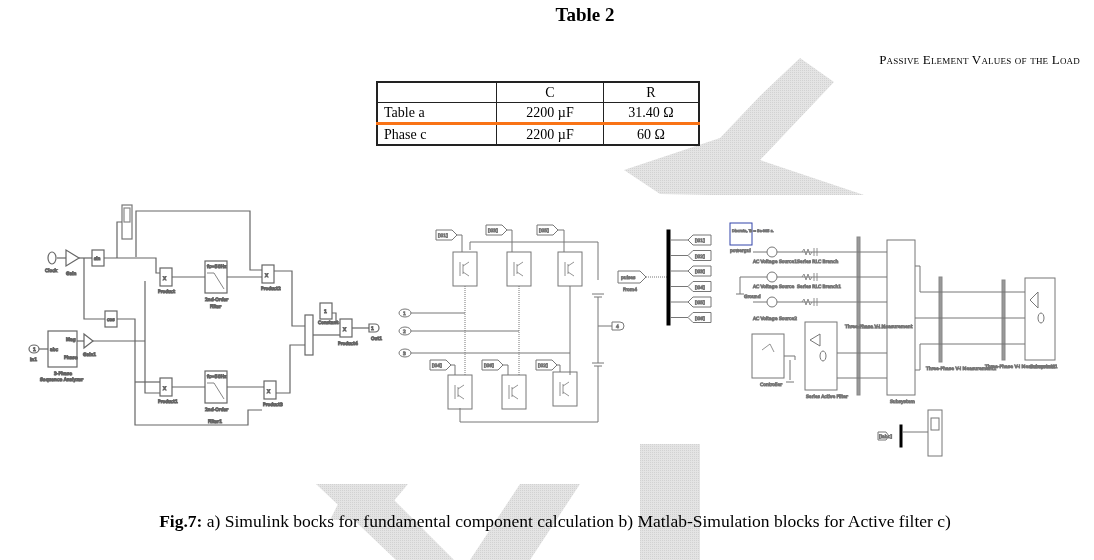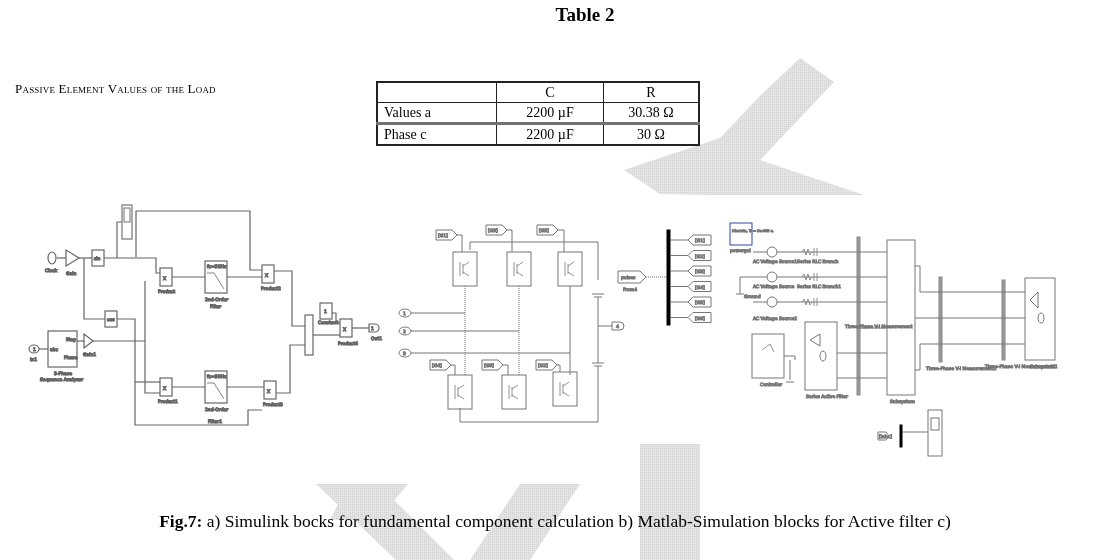--- a/index.html
+++ b/index.html
@@ -1,27 +1,27 @@
 <!DOCTYPE html>
 <html><head>
 <meta charset="utf-8">
 <style>
   html, body { margin:0; padding:0; background:#fff; }
   body { width:1094px; height:560px; position:relative; overflow:hidden; font-family:"Liberation Serif", serif; color:#000; }
   .abs { position:absolute; }
   #watermark { position:absolute; left:0; top:0; width:1094px; height:560px; pointer-events:none; }
   #table-title { left:0; width:1170px; top:4px; text-align:center; font-weight:bold; font-size:19px; }
-  #table-caption { left:15px; width:1076px; top:52px; text-align:left; font-size:13px; font-variant:small-caps; letter-spacing:0.2px;margin-top:29px; }
+  #table-caption { left:4px; width:1076px; top:52px; text-align:right; font-size:13px; font-variant:small-caps; letter-spacing:0.2px; }
   #load-table { position:absolute; left:376px; top:81px; border-collapse:collapse; border:2px solid #222; font-size:14px; }
   #load-table td, #load-table th { border:1px solid #222; padding:0 6px; height:19px; line-height:19px; font-weight:normal; }
   #load-table th { text-align:center; }
   #load-table td.rowlabel { text-align:left; width:106px; }
   #load-table td.c { text-align:center; width:94px;margin-left:16px; }
   #load-table td.r { text-align:center; width:82px; }
-  #load-table tr.thick td { border-top:3px solid #737373; }
+  #load-table tr.thick td { border-top:3px solid #f97316; }
   .diagram { position:absolute; }
   .diagram svg { display:block; }
   .dl { font-family:"DejaVu Sans", sans-serif; font-size:4.5px; fill:#555; }
   #fig-caption { left:8px; width:1094px; top:510px; text-align:center; font-size:17.5px; line-height:22px; }
   #fig-caption b { font-weight:bold; }
 </style>
 </head>
 <body>
 
 <svg id="watermark" viewBox="0 0 1094 560">
@@ -42,28 +42,28 @@
 <div class="abs" id="table-title">Table 2</div>
 <div class="abs" id="table-caption">Passive Element Values of the Load</div>
 <table id="load-table">
   <tbody>
       <tr>
     <th></th>
     <th>C</th>
     <th>R</th>
   </tr>
   <tr>
-    <td class="rowlabel">Values a</td>
+    <td class="rowlabel">Table a</td>
     <td class="c">2200 µF</td>
-    <td class="r">30.38 Ω</td>
+    <td class="r">31.40 Ω</td>
   </tr>
   <tr class="thick">
     <td class="rowlabel">Phase c</td>
     <td class="c">2200 µF</td>
-    <td class="r">30 Ω</td>
+    <td class="r">60 Ω</td>
   </tr>
 </tbody>
   </table>
 
 <div class="diagram" style="left:0;top:195px;">
   <svg width="390" height="240" viewBox="0 0 390 240" fill="none" stroke="#666" stroke-width="1.2">
 
     <rect x="122" y="10" width="10" height="34" stroke="#777"></rect>
     <rect x="124" y="13" width="6" height="14" stroke="#888"></rect>
 

